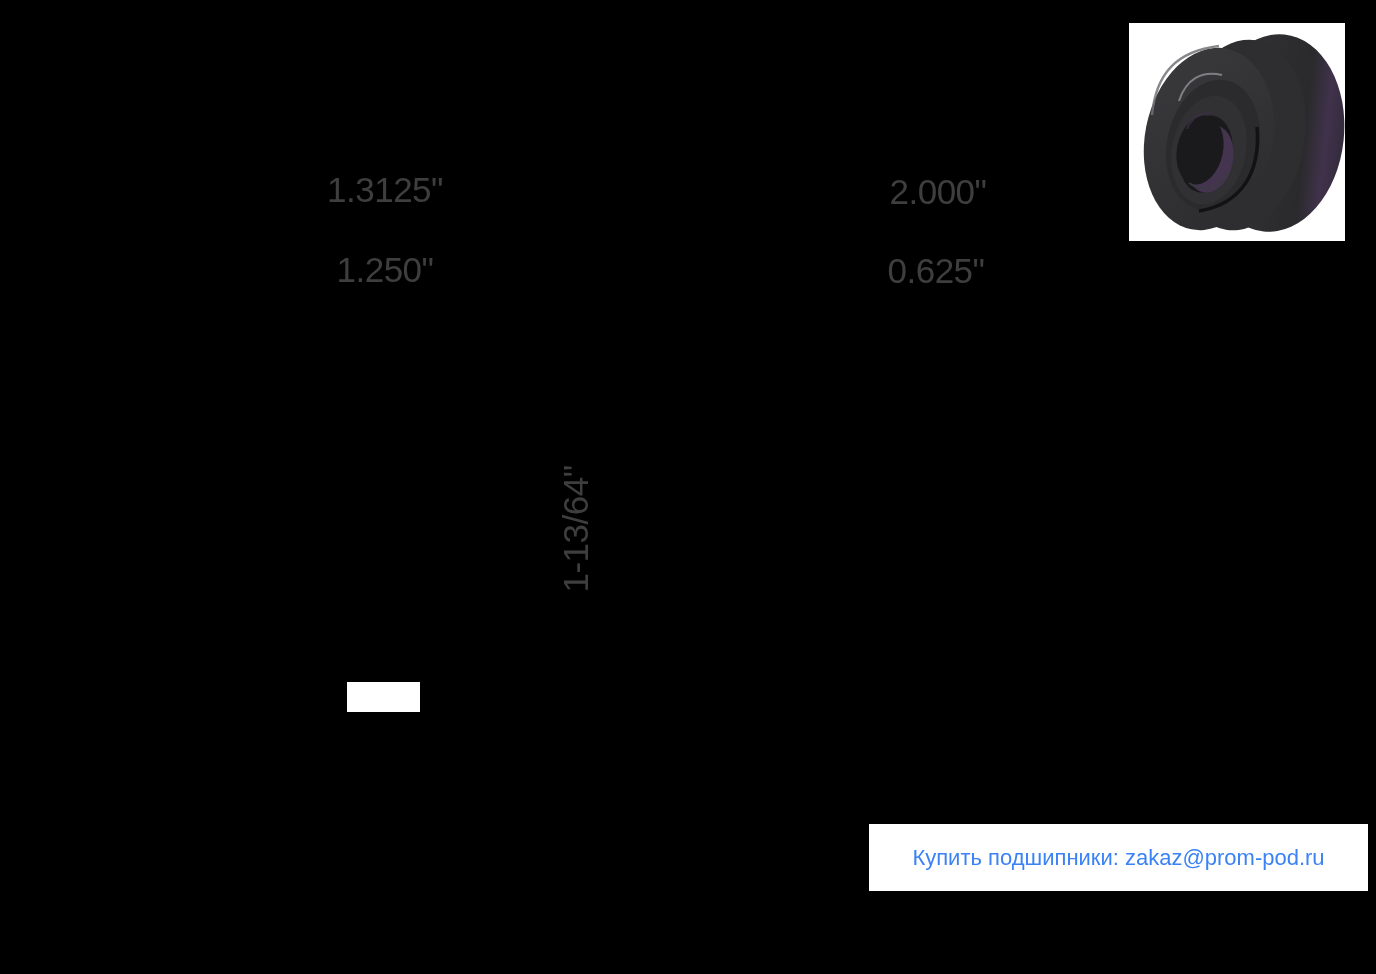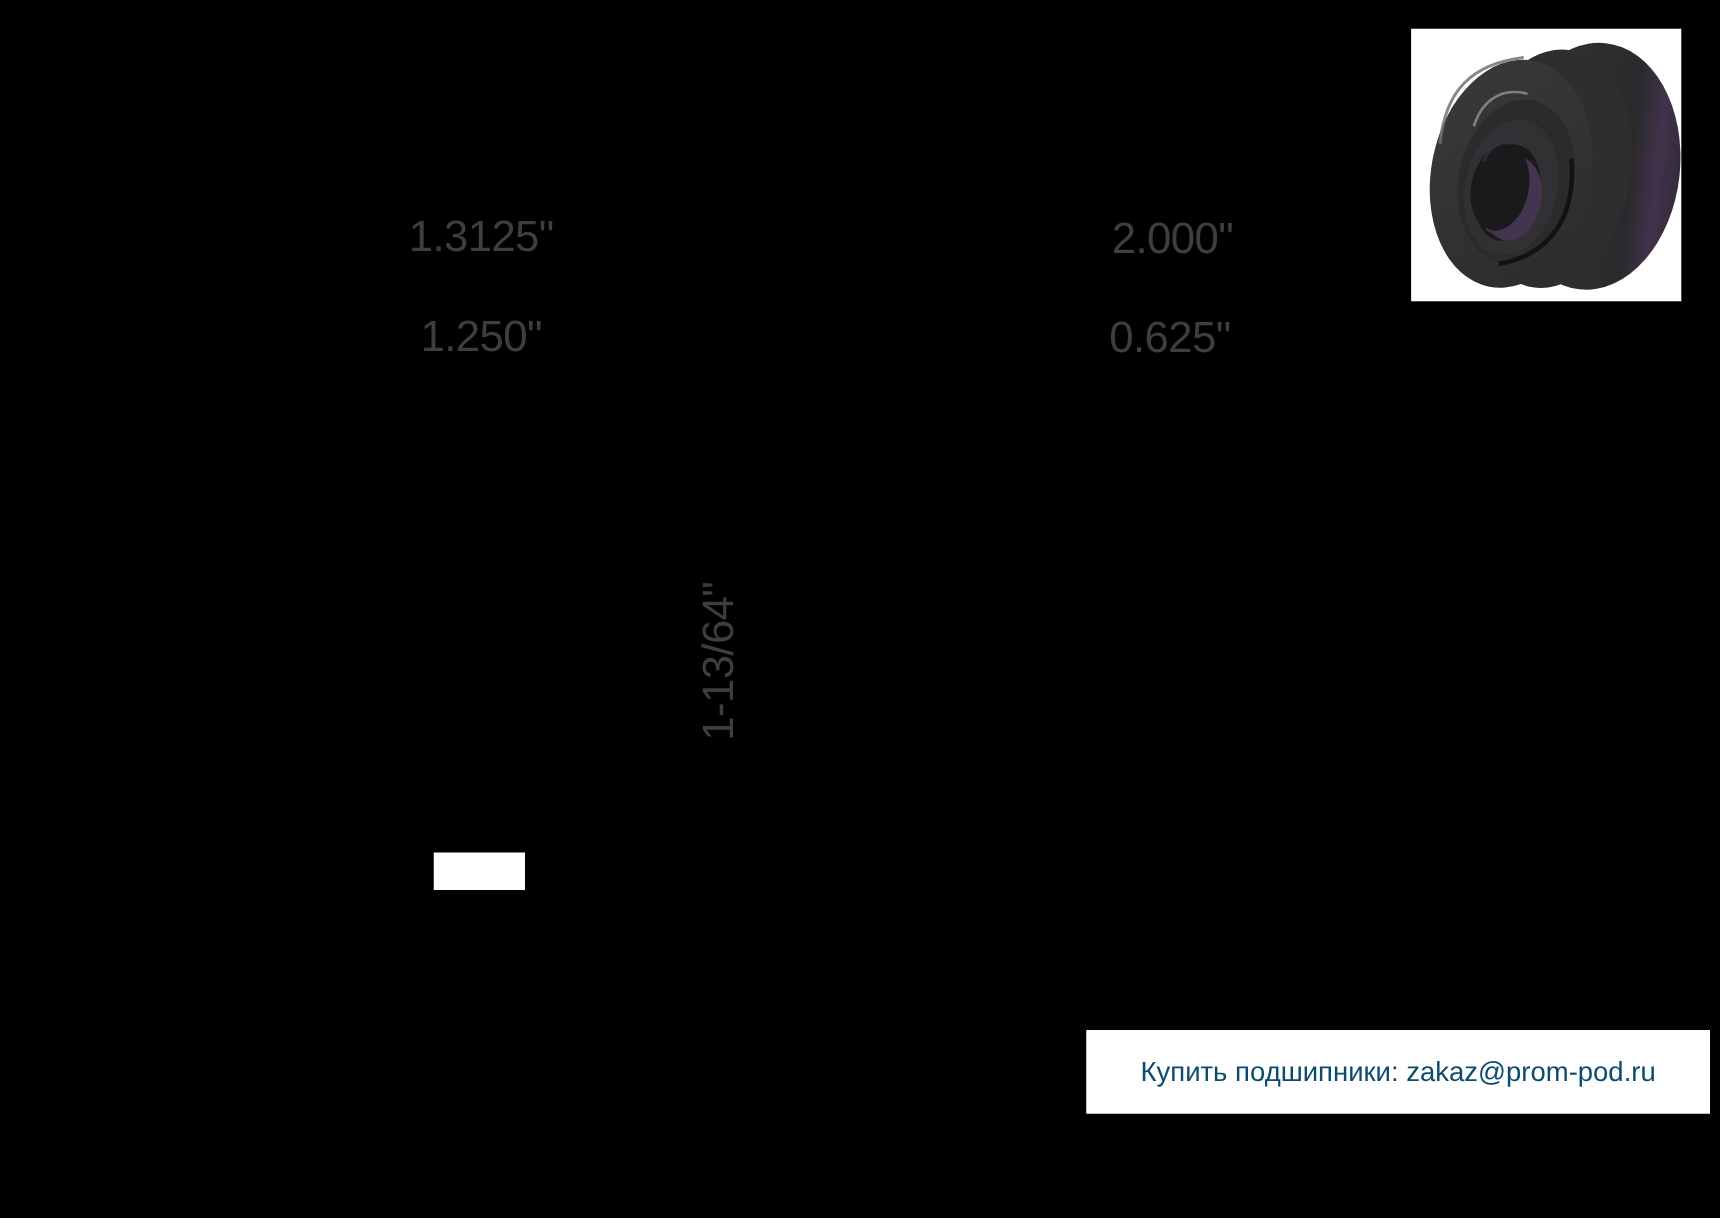--- a/index.html
+++ b/index.html
@@ -46,21 +46,21 @@
     left: 869px;
     top: 824px;
     width: 499px;
     height: 67px;
     background: #ffffff;
     display: flex;
     align-items: center;
     justify-content: center;
   }
   .banner-text {
-    color: #0c4a6e;
+    color: #3b82f6;
     font-size: 22px;
     white-space: nowrap;
   }
 </style>
 </head>
 <body>
 
 <div class="canvas">
 
   <div class="dim" style="left:385px; top:189px;">1.3125"</div>

